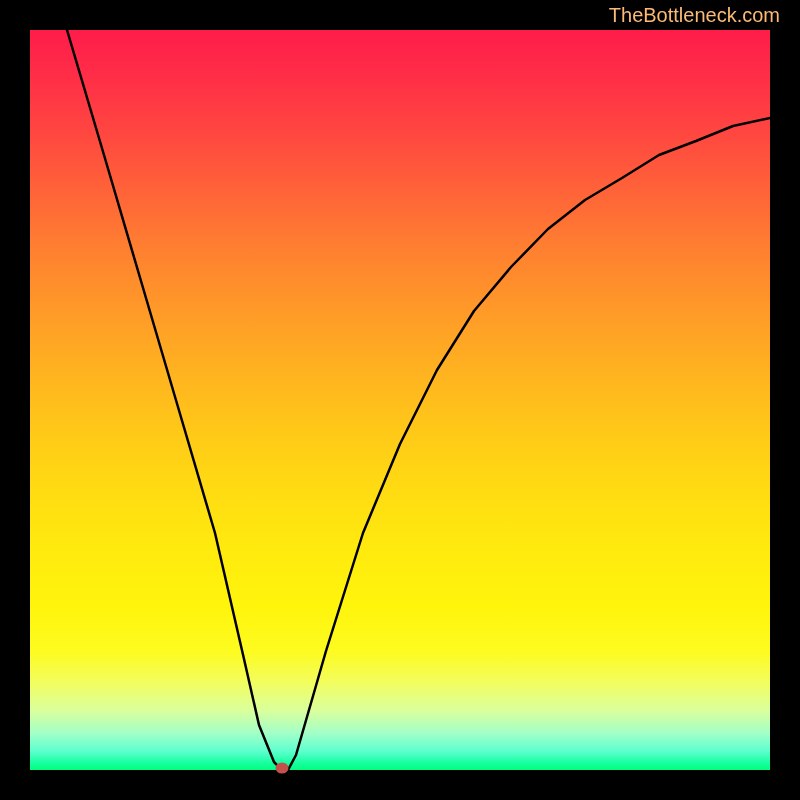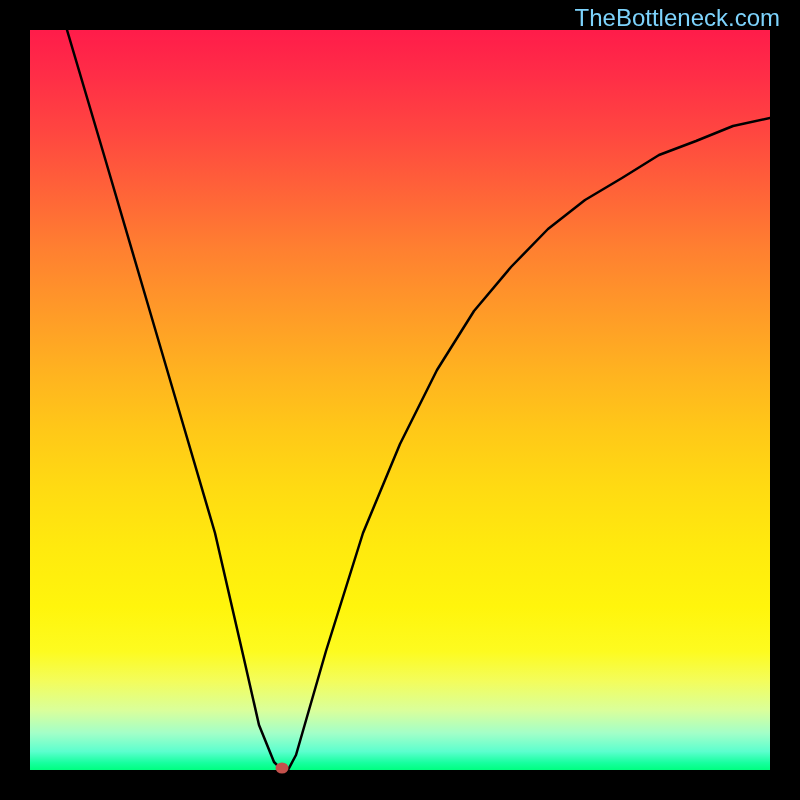--- a/index.html
+++ b/index.html
@@ -17,22 +17,22 @@
     .outer-frame {
       width: 800px;
       height: 800px;
       background: #000;
       position: relative;
     }
     .watermark {
       position: absolute;
       top: 4px;
       right: 20px;
-      color: #7dd3fc;
-      font-size: 24px;
+      color: #fdba74;
+      font-size: 20px;
       font-weight: normal;
       z-index: 10;
       font-family: Arial, sans-serif;
     }
     .plot-area {
       position: absolute;
       top: 30px;
       left: 30px;
       width: 740px;
       height: 740px;

